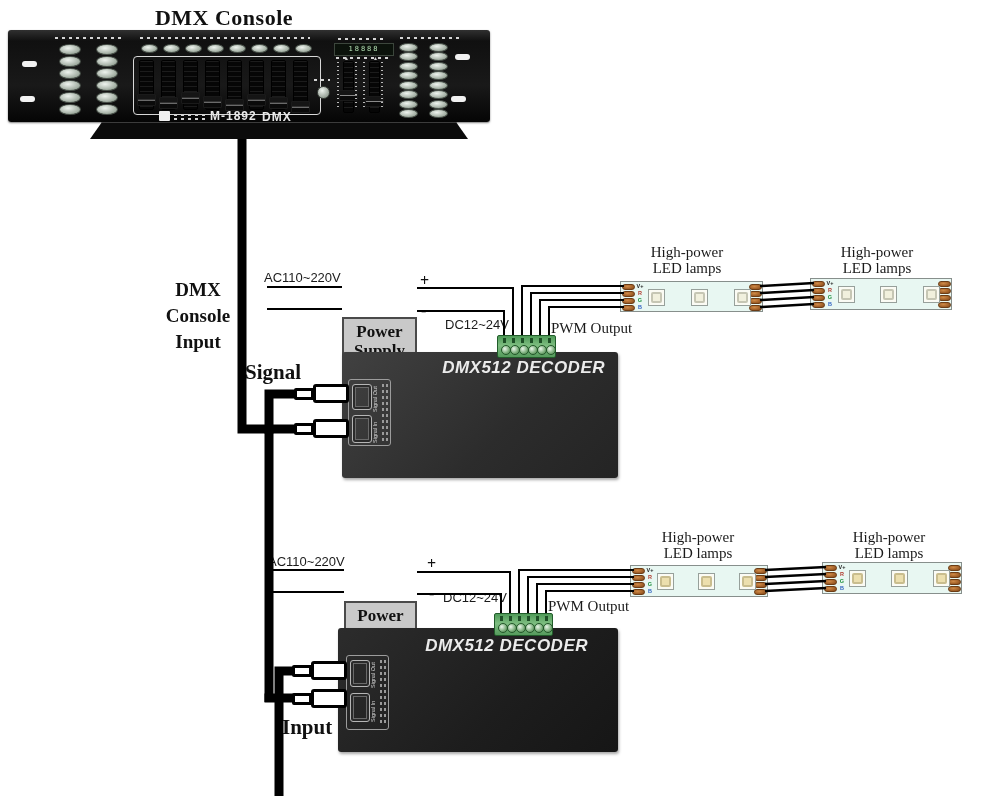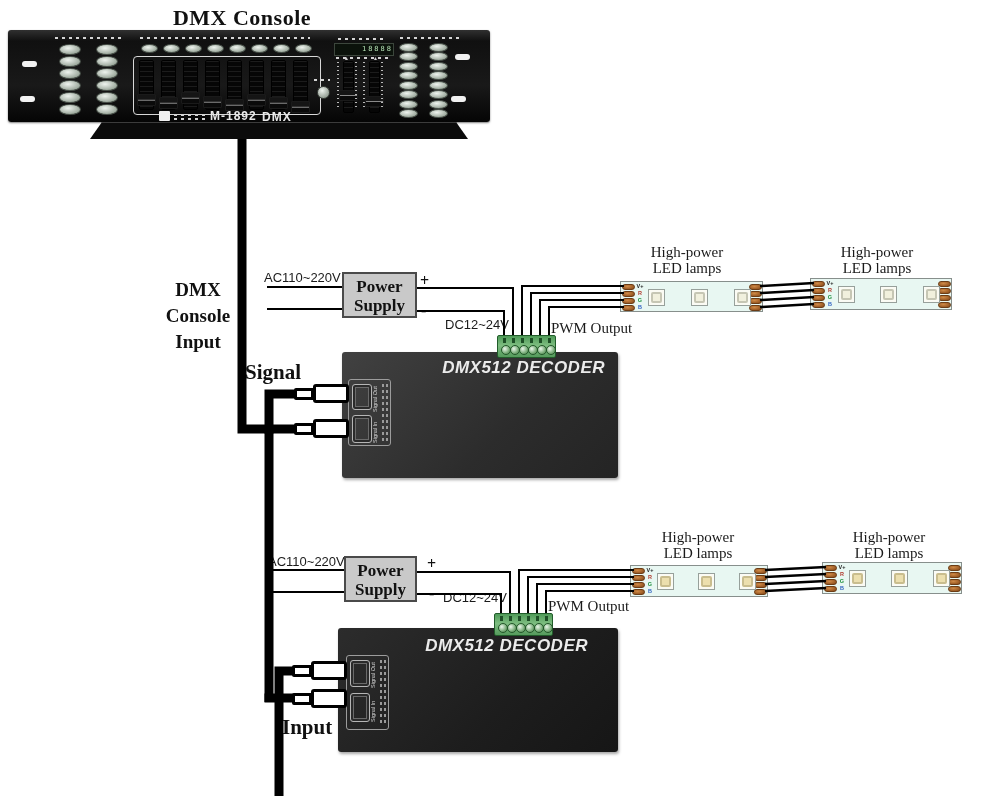--- a/index.html
+++ b/index.html
@@ -26,30 +26,30 @@
        border:1px solid #49514a;}
   .fpanel{border:1px solid #d8d8d8;border-radius:4px;}
   .ftrack{background:repeating-linear-gradient(180deg,#1c1c1c 0 1px,#060606 1px 5px);
           border:1px solid #000;border-radius:2px;}
   .fknob{background:linear-gradient(180deg,#151515 0 44%,#8a8a8a 48% 54%,#0a0a0a 58% 100%);
          border:1px solid #1a1a1a;border-radius:1px;}
   .dashes{background:repeating-linear-gradient(90deg,#d4d4d4 0 3px,transparent 3px 7px);height:2px;}
   .ticks{background:repeating-linear-gradient(180deg,#b9b9b9 0 1px,transparent 1px 4px);width:2px;}
   .display{background:#0b120b;border:1px solid #3c463c;color:#b6e3b6;
            font-family:"DejaVu Sans Mono",monospace;font-size:7px;letter-spacing:2px;
-           text-align:right;line-height:10px;}
+           text-align:center;line-height:10px;}
   .brand{color:#e9e9e9;font-family:"Liberation Sans",sans-serif;font-weight:bold;font-size:12px;letter-spacing:1px;}
   .logo{background:#f0f0f0;border-radius:1px;}
   .arrowup{color:#cfcfcf;font-size:5px;font-family:"Liberation Sans",sans-serif;}
   .knob-round{border-radius:50%;background:radial-gradient(circle at 38% 32%,#eef3ee,#939e93 75%,#6d766d);
               border:1px solid #3f453f;}
 
   
   .ps{background:#c9c9c9;border:2px solid #4a4a4a;text-align:center;
-      font-size:17px;font-weight:bold;line-height:19px;padding-top:3px;box-sizing:border-box;}
+      font-size:17px;font-weight:bold;line-height:19px;padding-top:3px;box-sizing:border-box;margin-top:45px;}
 
   
   .decoder{border-radius:3px;box-shadow:1px 2px 3px rgba(0,0,0,.35);}
   .dec1{background:linear-gradient(135deg,#414141,#2c2c2c 60%,#242424);}
   .dec2{background:linear-gradient(135deg,#2c2c2c,#1d1d1d 60%,#161616);}
   .dec-title{position:absolute;color:#ebebeb;font-family:"Liberation Sans",sans-serif;
              font-weight:bold;font-style:italic;font-size:17px;letter-spacing:.5px;}
   .dec-panel{position:absolute;border:1px solid #9c9c9c;border-radius:3px;}
   .jack{position:absolute;border:1px solid #b5b5b5;border-radius:3px;
         box-shadow:inset 0 0 0 2px #2a2a2a,inset 0 0 0 3px #6a6a6a;}
@@ -83,21 +83,21 @@
   svg.wires{pointer-events:none;}
   .wire{stroke:#000;stroke-width:2;fill:none;}
   .cable{stroke:#000;stroke-width:9;fill:none;}
   .link{stroke:#000;stroke-width:2.5;fill:none;}
 </style>
 </head>
 <body>
 
 <div class="page">
 
-  <div class="abs main-title" style="left:162px;top:5px;width:160px">DMX Console</div>
+  <div class="abs main-title" style="left:144px;top:5px;width:160px">DMX Console</div>
 
   <div class="abs sig-lbl" style="left:150px;top:277px;width:96px">
     <div>DMX</div>
     <div>Console</div>
     <div>Input</div>
   </div>
 
   <div class="abs lbl-sans" style="left:264px;top:270px">AC110~220V</div>
   <div class="abs ps" style="left:342px;top:272px;width:75px;height:46px">
     <div>Power</div>

